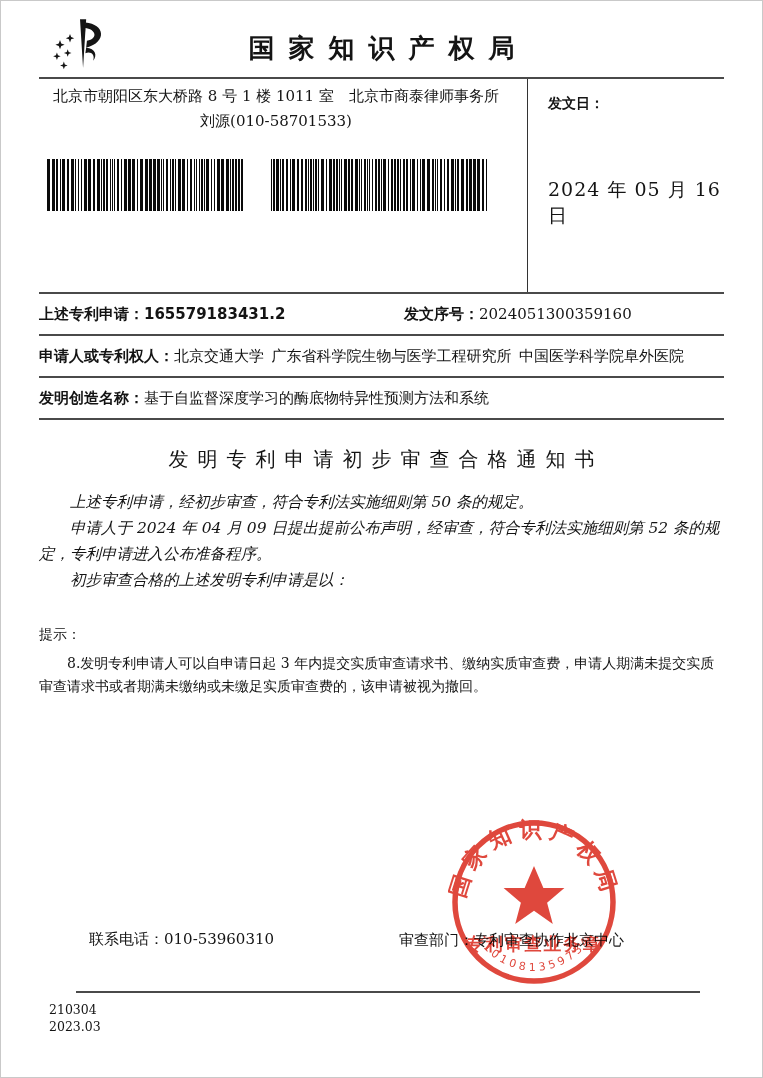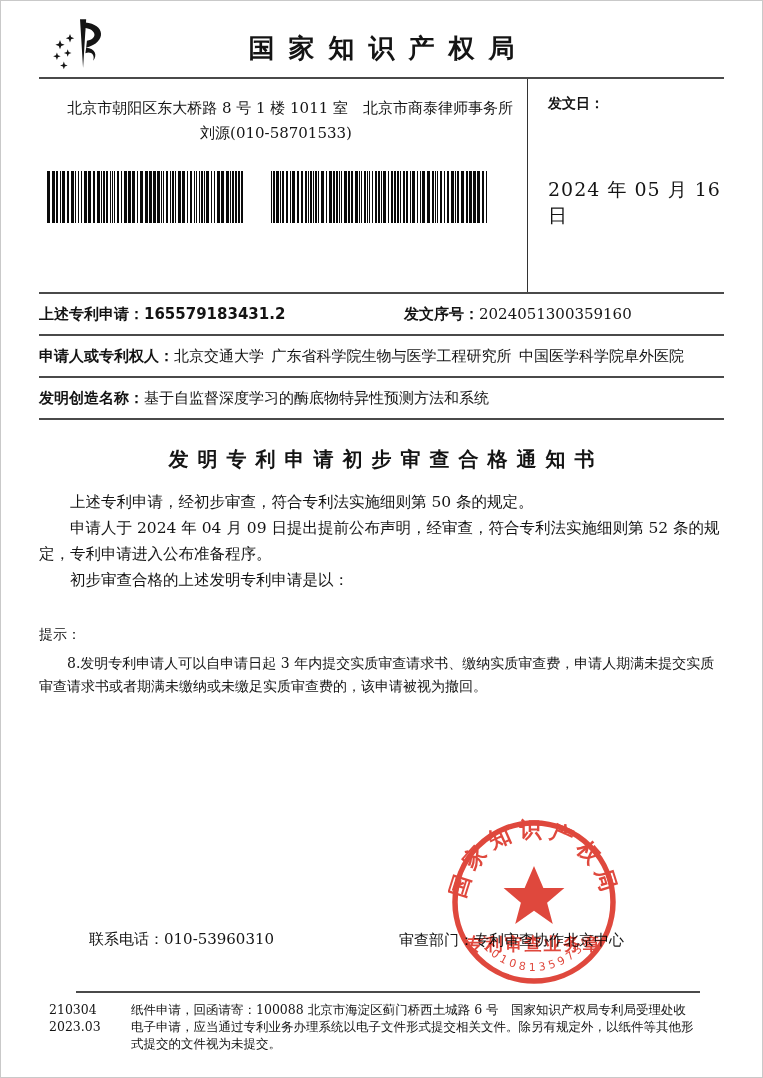--- a/index.html
+++ b/index.html
@@ -25,46 +25,46 @@
     font-size:26px; font-weight:bold;
     letter-spacing:14px; padding-left:14px;
     font-family:"DejaVu Sans","Liberation Sans",sans-serif;
   }
   .rule { border:none; border-top:2px solid #4a4a4a; }
 
   
   .notice-box { display:flex; min-height:215px; border-bottom:2px solid #4a4a4a; }
   .notice-left { flex:1; padding-right:14px; }
   .postal { font-size:25px; margin:16px 0 0 42px; letter-spacing:1px; }
-  .addr1 { text-align:right; font-size:15px; margin-top:20px; }
+  .addr1 { text-align:center; font-size:15px; margin-top:8px; }
   .addr2 { text-align:center; font-size:15px; margin-top:6px; }
   .barcodes { display:flex; margin:28px 0 0 8px; }
   .barcode { height:52px; overflow:hidden; display:flex; align-items:stretch; }
   .barcode i { display:block; background:#0a0a0a; height:100%; flex:0 0 auto; }
   .bc1 { width:196px; }
   .bc2 { width:218px; margin-left:28px; }
 
   .notice-right { width:197px; border-left:1px solid #333; padding:16px 0 0 20px; }
   .issue-label { font-size:14px; font-weight:bold; font-family:"DejaVu Sans","Liberation Sans",sans-serif; }
   .issue-date { font-size:19px; margin-top:64px; letter-spacing:1px; }
 
   
   .info-row { display:flex; align-items:baseline; padding:11px 0 10px 0; border-bottom:2px solid #4a4a4a; font-size:15px; }
   .info-cell-left { flex:0 0 365px; }
   .lbl { font-weight:bold; font-family:"DejaVu Sans","Liberation Sans",sans-serif; }
   .val { font-family:"DejaVu Serif","Liberation Serif",serif; }
 
   
   .doc-title {
     text-align:center; margin-top:26px;
-    font-size:20px; font-weight:bold; letter-spacing:9px; padding-left:9px;
+    font-size:20px; font-weight:normal; letter-spacing:9px; padding-left:9px;
     font-family:"DejaVu Sans","Liberation Sans",sans-serif;
   }
   .body-text { margin-top:16px; font-size:15.5px; line-height:26px; }
-  .indent { text-indent:2em; }
+  .indent { text-indent:2em;font-style:italic; }
   .doc-list div { margin-left:2em; }
 
   
   .tips { margin-top:30px; font-size:14px; line-height:23px; }
   .tips-label { margin-bottom:6px; }
   .tips p { text-indent:2em; margin-bottom:9px; }
 
   
   .signoff { position:absolute; left:48px; right:48px; top:925px; font-size:15px; }
   .signoff-left { position:absolute; left:40px; top:0; line-height:27px; }
@@ -306,18 +306,14 @@
       <textPath href="#sealBotArc" startOffset="50%" text-anchor="middle">1101081359734</textPath>
     </text>
   </svg>
 
   <div class="footer-line"></div>
   <div class="footer">
     <div class="footer-codes">
       <div>210304</div>
       <div>2023.03</div>
     </div>
-    <div class="footer-text">
-      <div>纸件申请，回函请寄：100088  北京市海淀区蓟门桥西土城路 6 号　国家知识产权局专利局受理处收</div>
-      <div>电子申请，应当通过专利业务办理系统以电子文件形式提交相关文件。除另有规定外，以纸件等其他形式提交的文件视为未提交。</div>
-    </div>
   </div>
 </div>
 
 </body></html>

